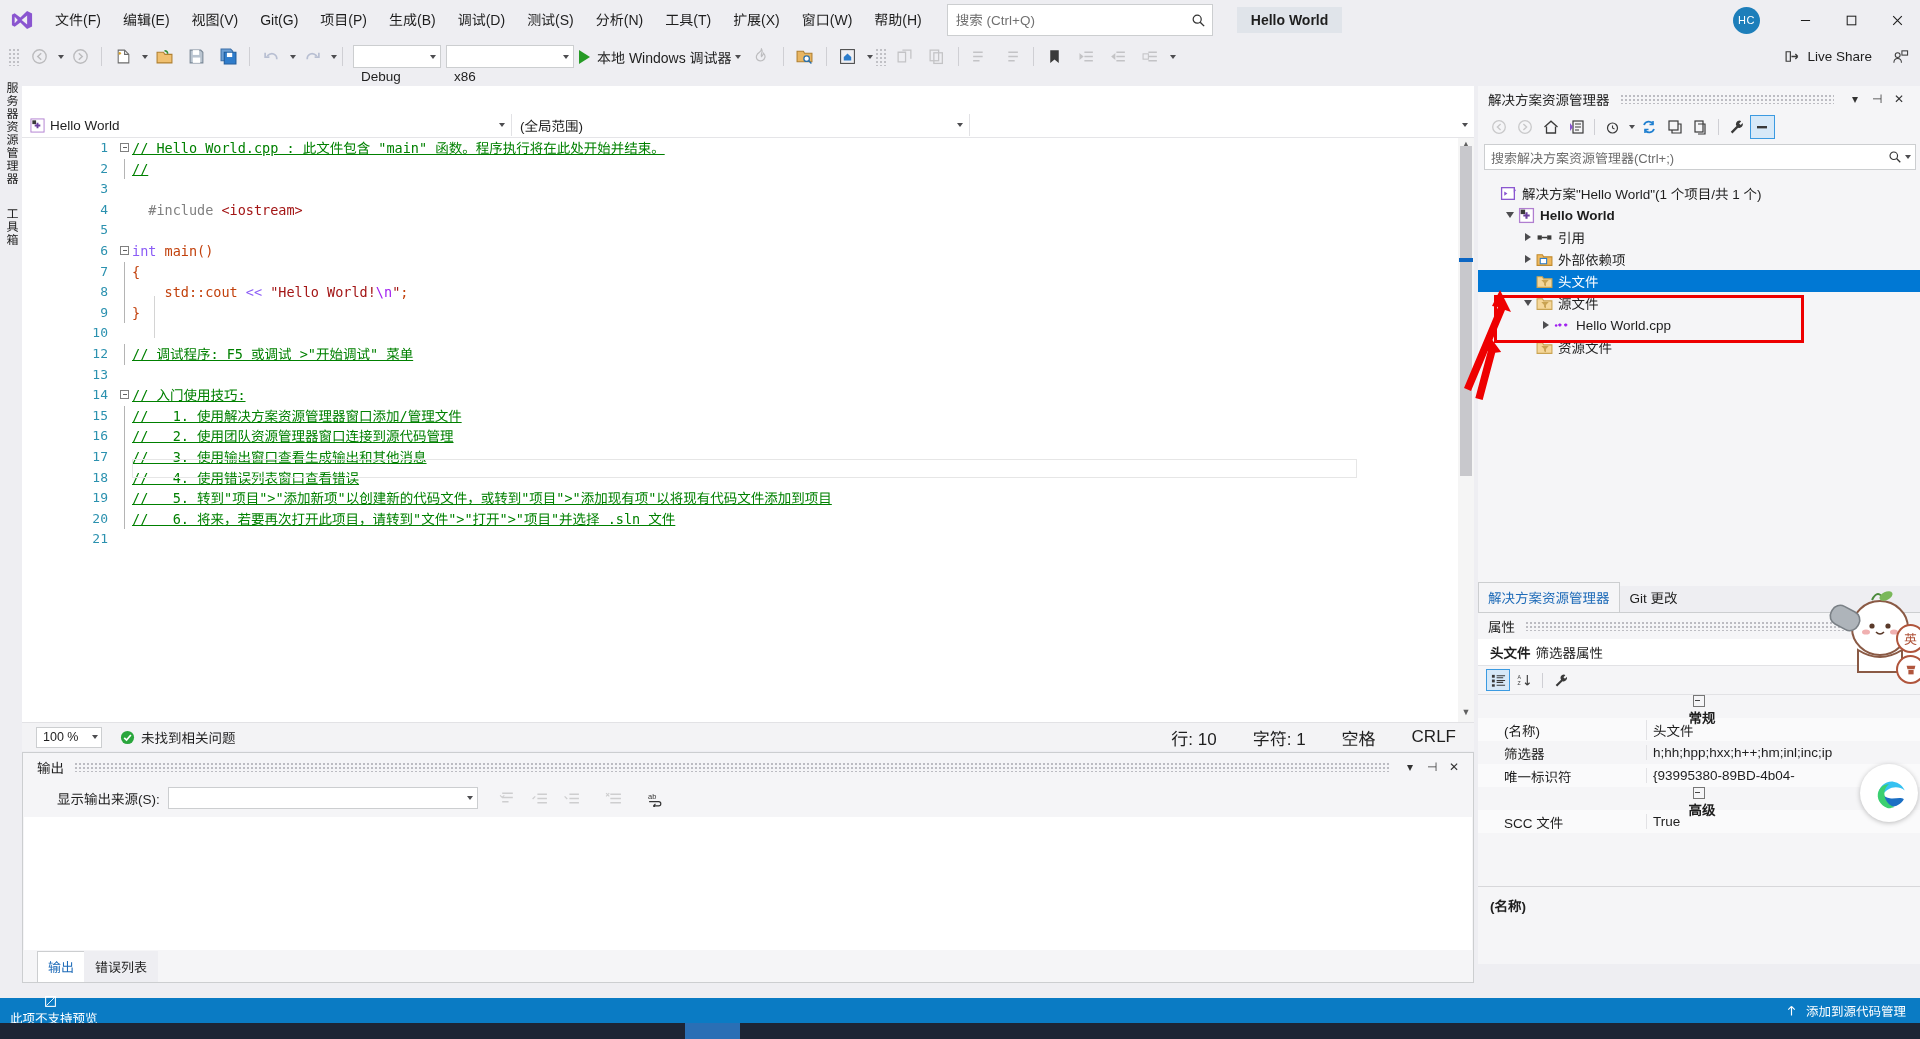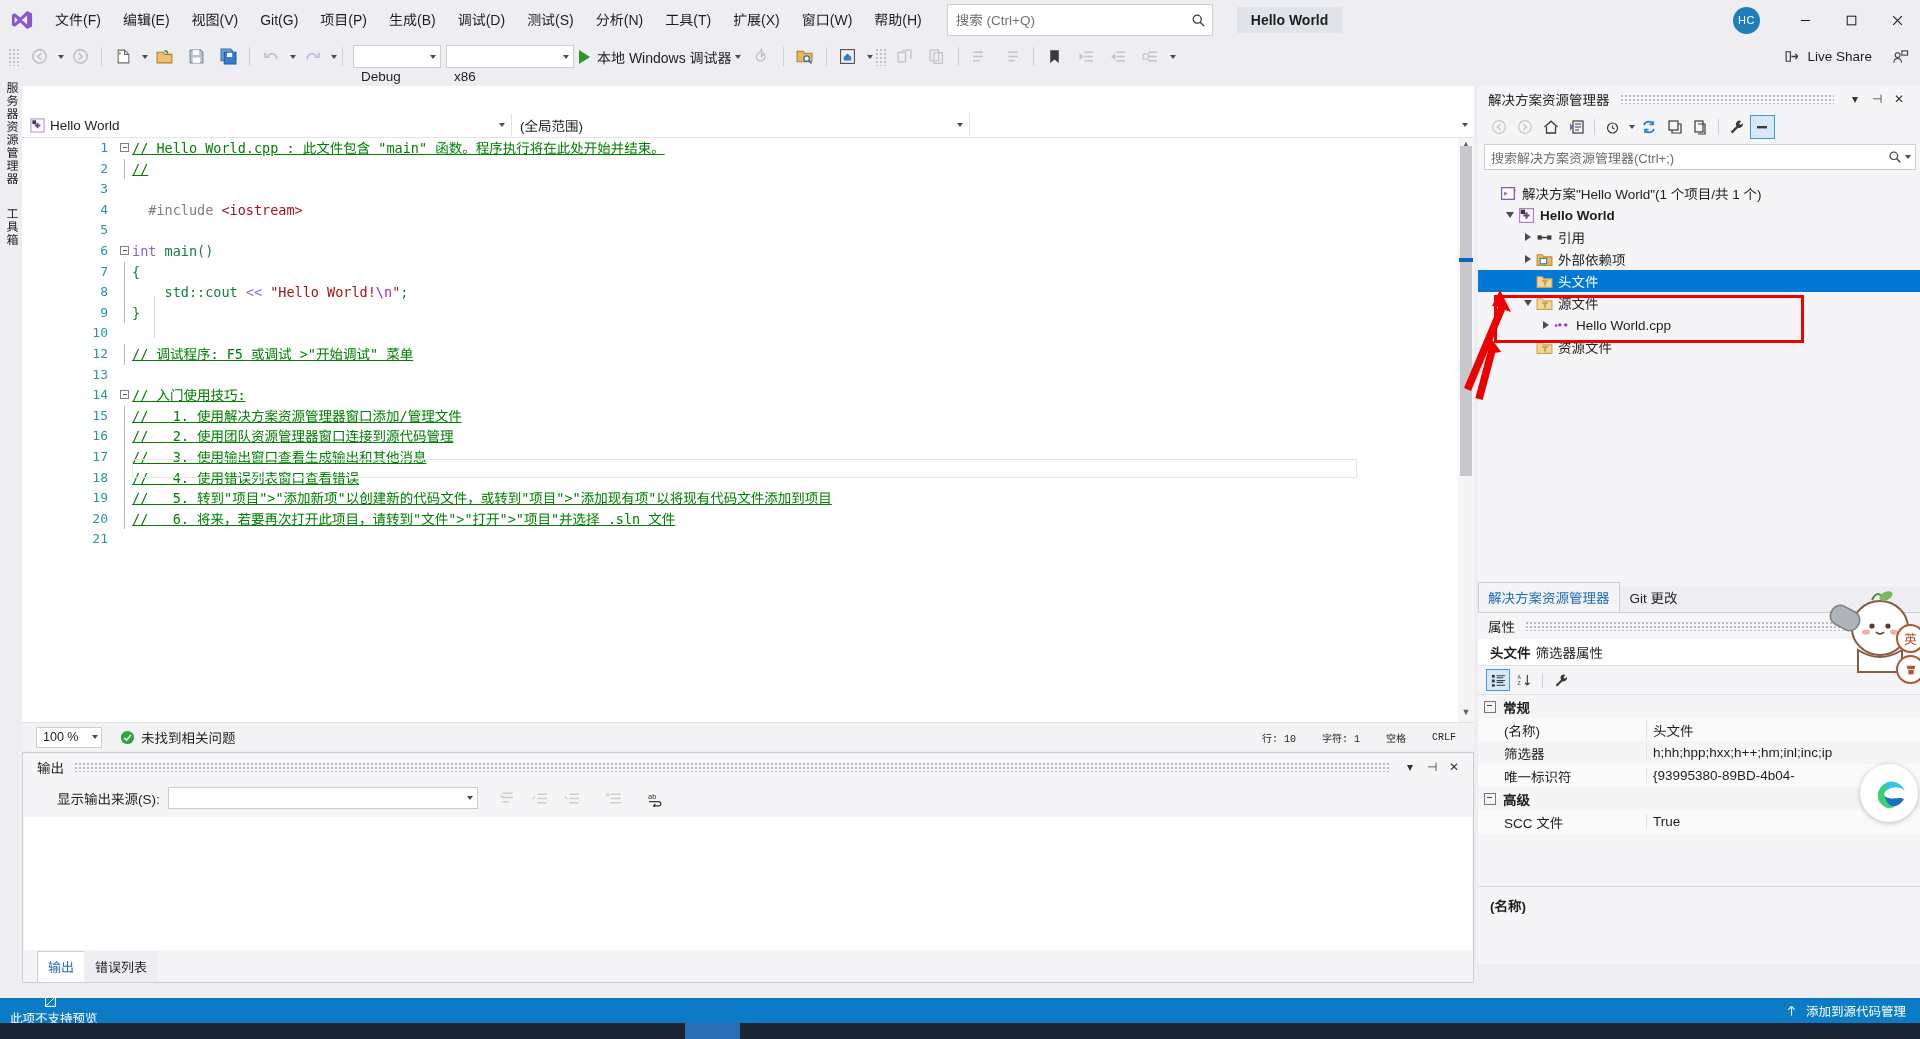--- a/index.html
+++ b/index.html
@@ -117,21 +117,21 @@
   }
   .fold{
     position:absolute;left:98px;top:5px;width:9px;height:9px;border:1px solid #808080;
     background:#fff;box-sizing:border-box;
   }
   .fold::before{content:"";position:absolute;left:1.5px;top:3px;width:4px;height:1px;background:#606060;}
   .vline{position:absolute;left:102px;top:0;width:1px;height:20.6px;background:#b4b4b4;}
   .ctext{position:absolute;left:110px;white-space:pre;}
   .c-green{color:#008000;text-decoration:underline;}
   .c-blue{color:#8b5cf6;}
-  .c-dark{color:#15803d;}
+  .c-dark{color:#c2410c;}
   .c-red{color:#a31515;}
   .c-purple{color:#a020f0;}
   .c-gray{color:#808080;}
   .cur-line{
     position:absolute;left:110px;top:321px;width:1225px;height:19px;
     border:1px solid #e6e6e6;box-sizing:border-box;
   }
   .indent-guide{position:absolute;width:1px;background:#d4d4d4;}
 
   
@@ -144,21 +144,21 @@
   .ed-status{
     position:absolute;left:22px;top:722px;width:1452px;height:28px;background:#f3f3f5;
     border-top:1px solid #e2e2e5;display:flex;align-items:center;
   }
   .zoom-combo{
     margin-left:14px;width:66px;height:21px;border:1px solid #ccced0;background:#fff;
     display:flex;align-items:center;padding:0 3px 0 6px;font-size:12.5px;box-sizing:border-box;
   }
   .ok-ico{width:15px;height:15px;margin:0 6px 0 18px;}
   .ed-status .msg{font-size:13.5px;}
-  .ed-status .right{margin-left:auto;display:flex;align-items:center;padding-right:18px;gap:26px;font-size:10px;font-family:Liberation Mono, monospace;}
+  .ed-status .right{margin-left:auto;display:flex;align-items:center;padding-right:18px;gap:36px;font-size:17px;}
 
   
   .output{
     position:absolute;left:22px;top:752px;width:1452px;height:231px;background:#f5f5f7;
     border:1px solid #ccced0;box-sizing:border-box;
   }
   .out-header{height:28px;display:flex;align-items:center;padding-left:14px;}
   .out-title{font-size:13.5px;}
   .dots{flex:1;height:10px;margin:0 10px;
     background-image:radial-gradient(#bcbcc2 1px,transparent 1px);background-size:4px 4px;
@@ -224,21 +224,21 @@
     border-top:1px solid #ccced0;}
   .props-head{height:26px;display:flex;align-items:center;padding-left:10px;}
   .props-sub{height:26px;display:flex;align-items:center;padding-left:12px;background:#fff;
     border-bottom:1px solid #e2e2e5;font-size:13.5px;}
   .props-sub b{margin-right:5px;}
   .props-tb{height:28px;display:flex;align-items:center;padding-left:8px;gap:2px;
     border-bottom:1px solid #e2e2e5;background:#f5f5f7;}
   .ptb{width:24px;height:22px;display:flex;align-items:center;justify-content:center;}
   .ptb.sel{border:1px solid #3b9ae1;background:#d7e9f8;box-sizing:border-box;}
   .ptb svg{width:15px;height:15px;}
-  .grp{height:23px;display:flex;align-items:center;font-size:13.5px;font-weight:bold;padding-left:6px;background:#f5f5f7;}
+  .grp{height:23px;display:flex;align-items:center;font-size:13.5px;font-weight:bold;padding-left:6px;background:#f5f5f7;flex-direction:column;}
   .grp .box{
     width:10px;height:10px;border:1px solid #767676;margin-right:7px;position:relative;
     background:#f5f5f7;flex:none;
   }
   .grp .box::before{content:"";position:absolute;left:1.5px;top:3.5px;width:5px;height:1px;background:#444;}
   .prow{height:23px;display:flex;align-items:center;font-size:13.5px;background:#f5f5f7;}
   .prow:nth-of-type(even){background:#fafafb;}
   .pk{width:168px;padding-left:26px;box-sizing:border-box;overflow:hidden;white-space:nowrap;}
   .pv{flex:1;padding-left:6px;border-left:1px solid #e2e2e5;overflow:hidden;white-space:nowrap;}
   .props-desc{position:absolute;left:0;right:0;bottom:0;height:78px;border-top:1px solid #d7d7da;

